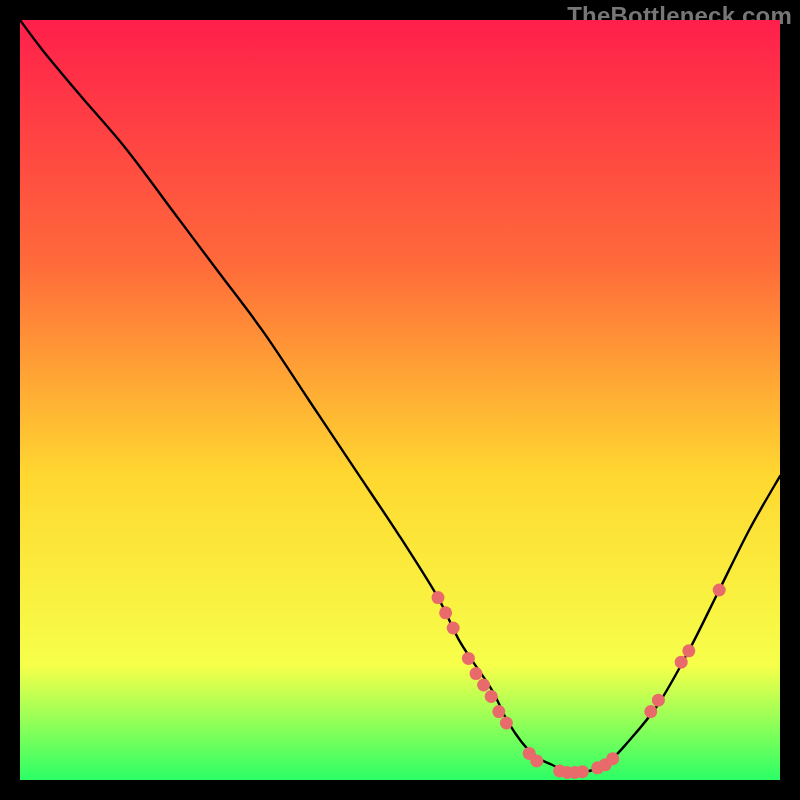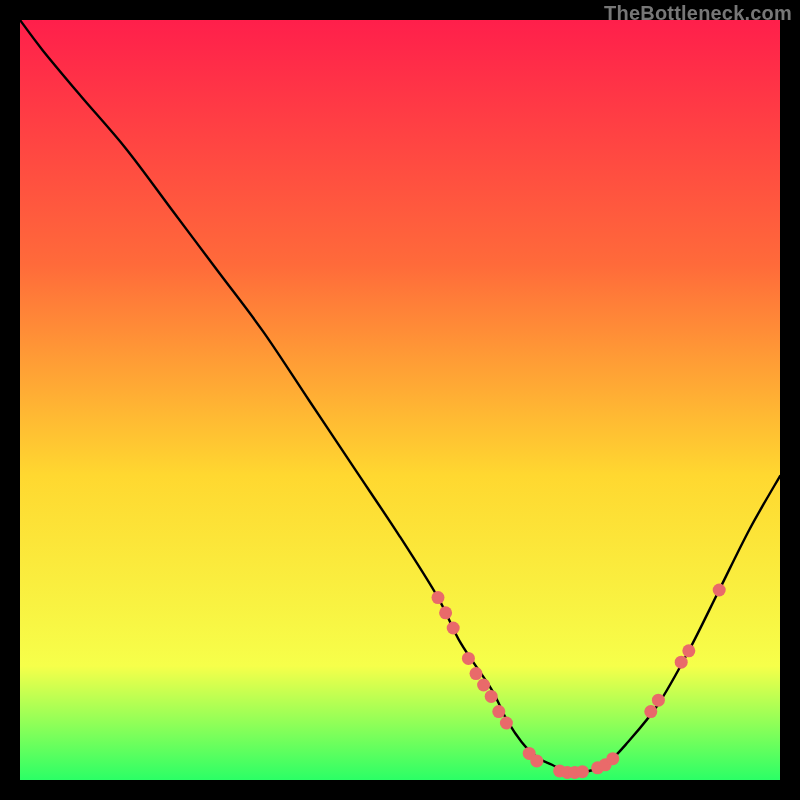--- a/index.html
+++ b/index.html
@@ -22,21 +22,21 @@
     left: 20px;
     top: 20px;
     width: 760px;
     height: 760px;
   }
   .watermark {
     position: absolute;
     top: 2px;
     right: 8px;
     color: #777;
-    font-size: 20px;
+    font-size: 24px;
     font-weight: 600;
     letter-spacing: 0.2px;
     user-select: none;
   }
   svg { display: block; }
 </style>
 </head>
 <body>
 
 <div class="stage">

